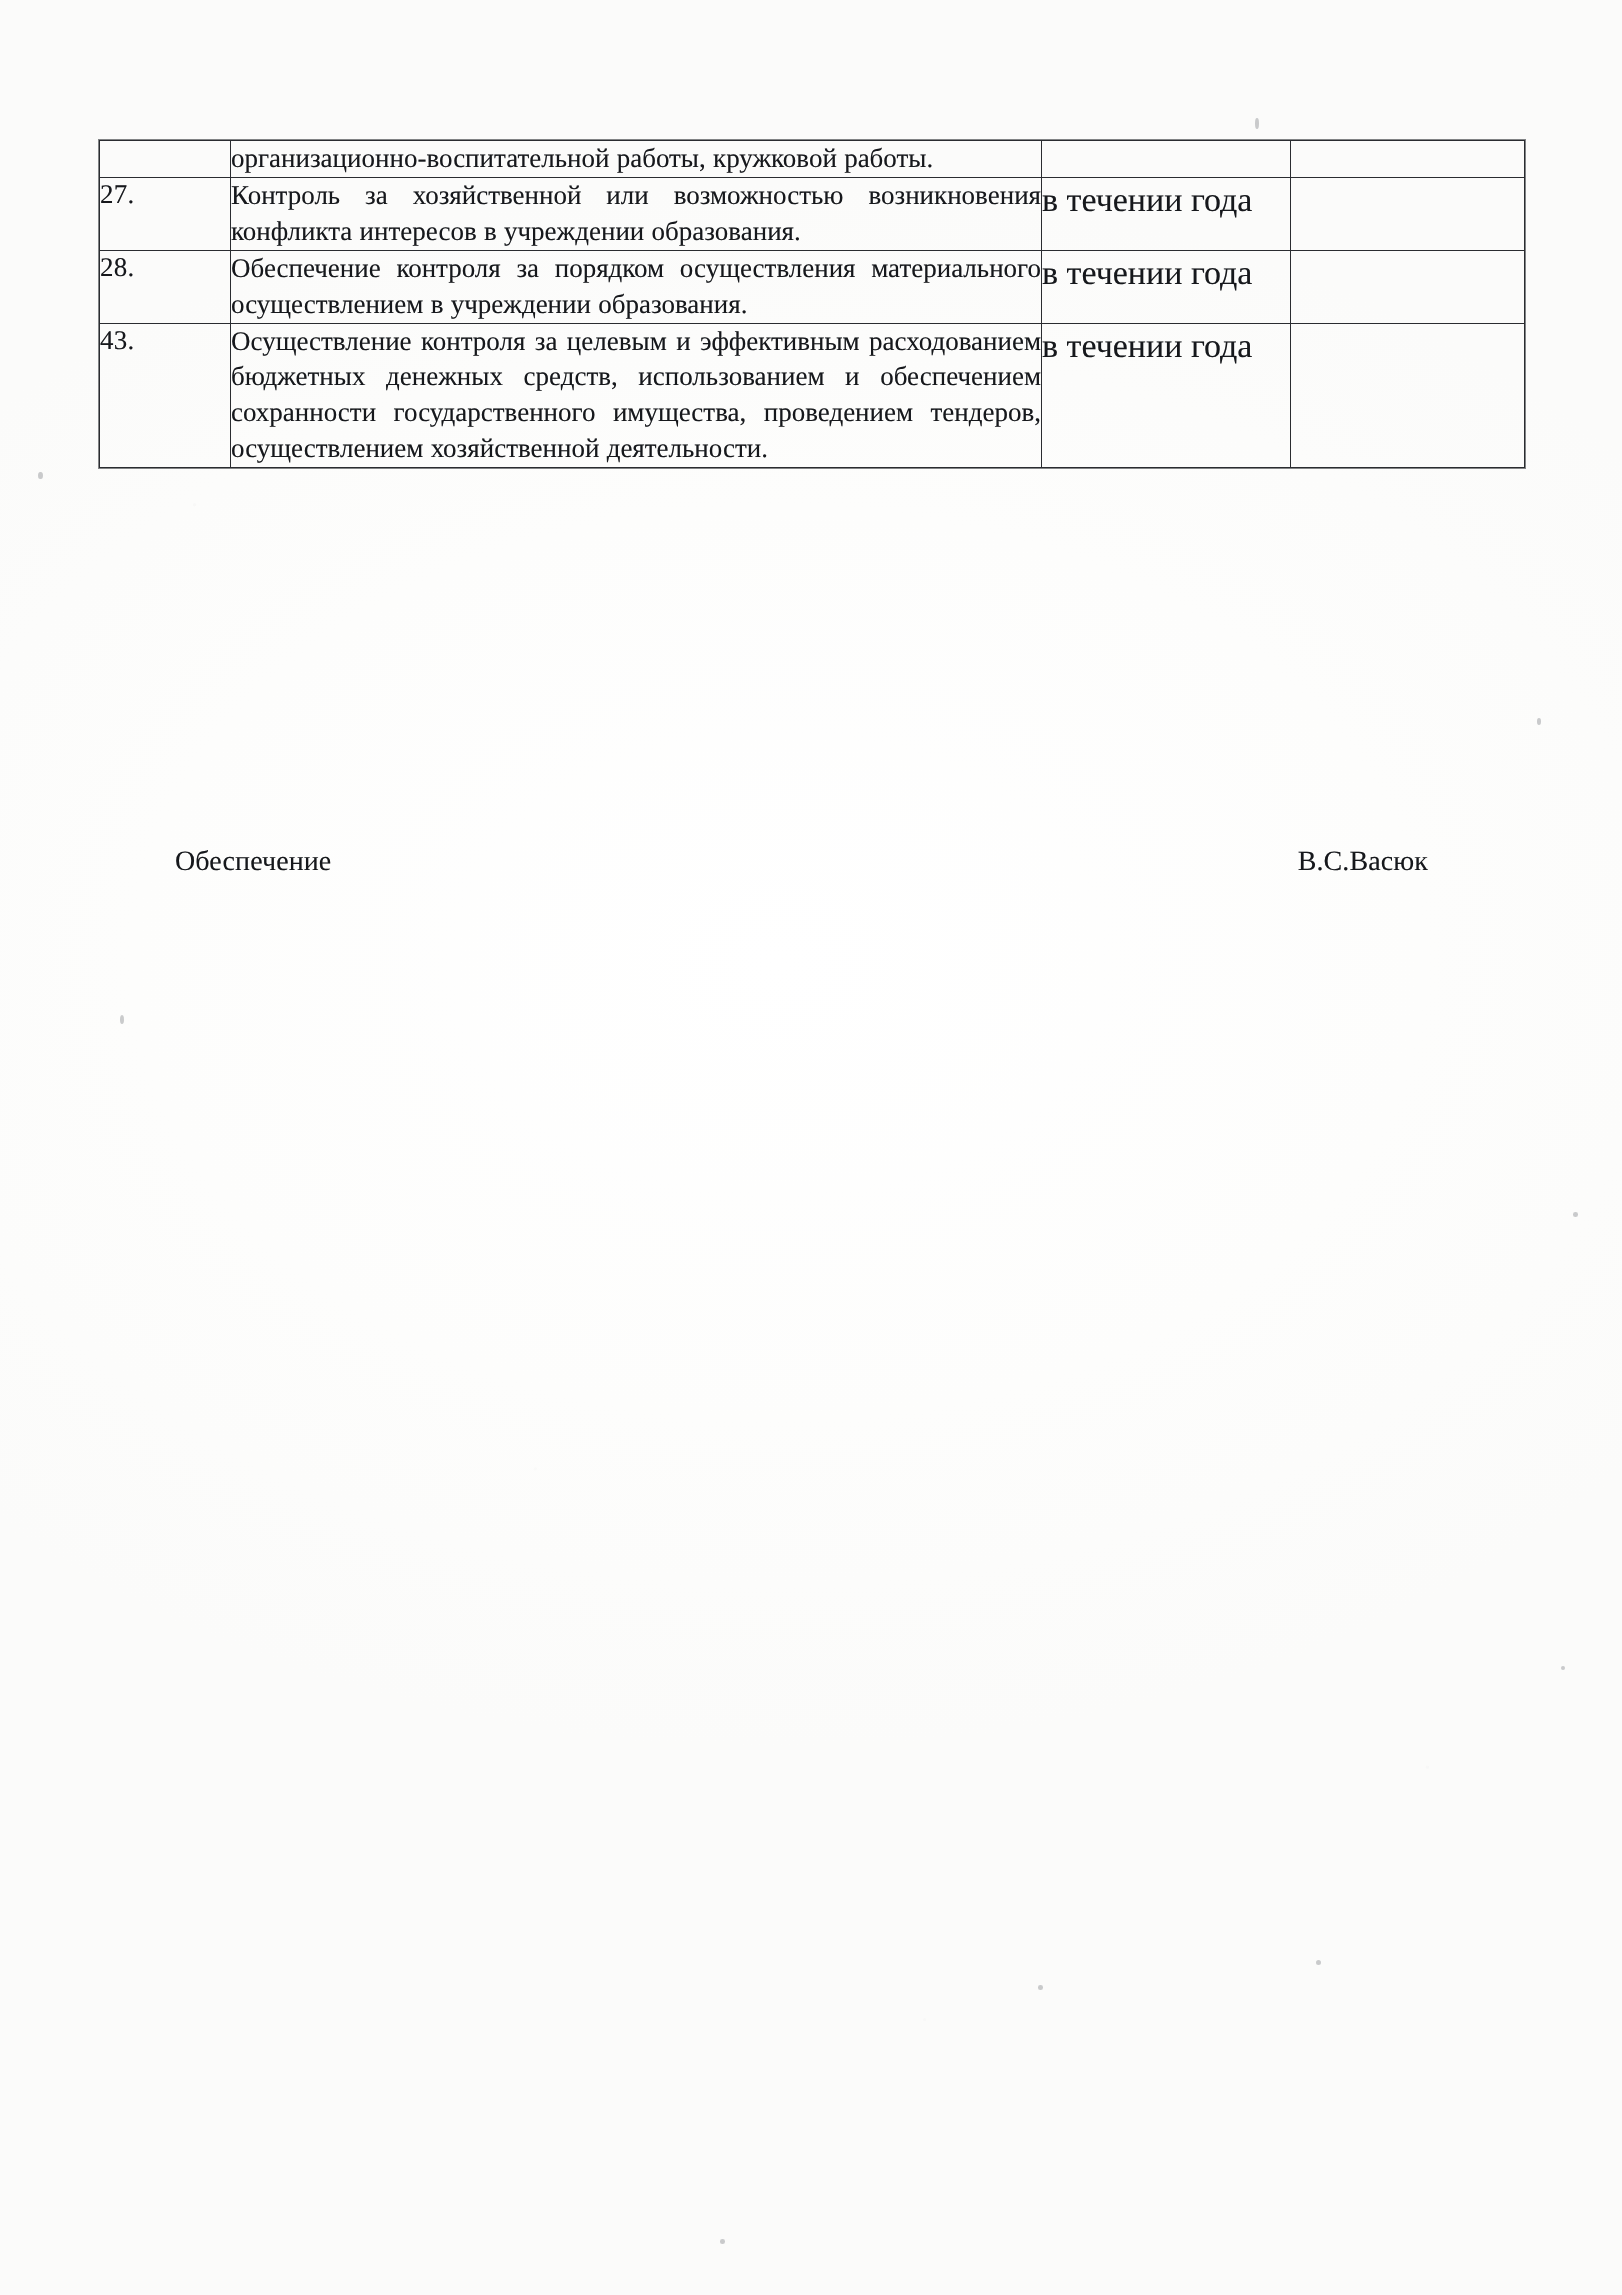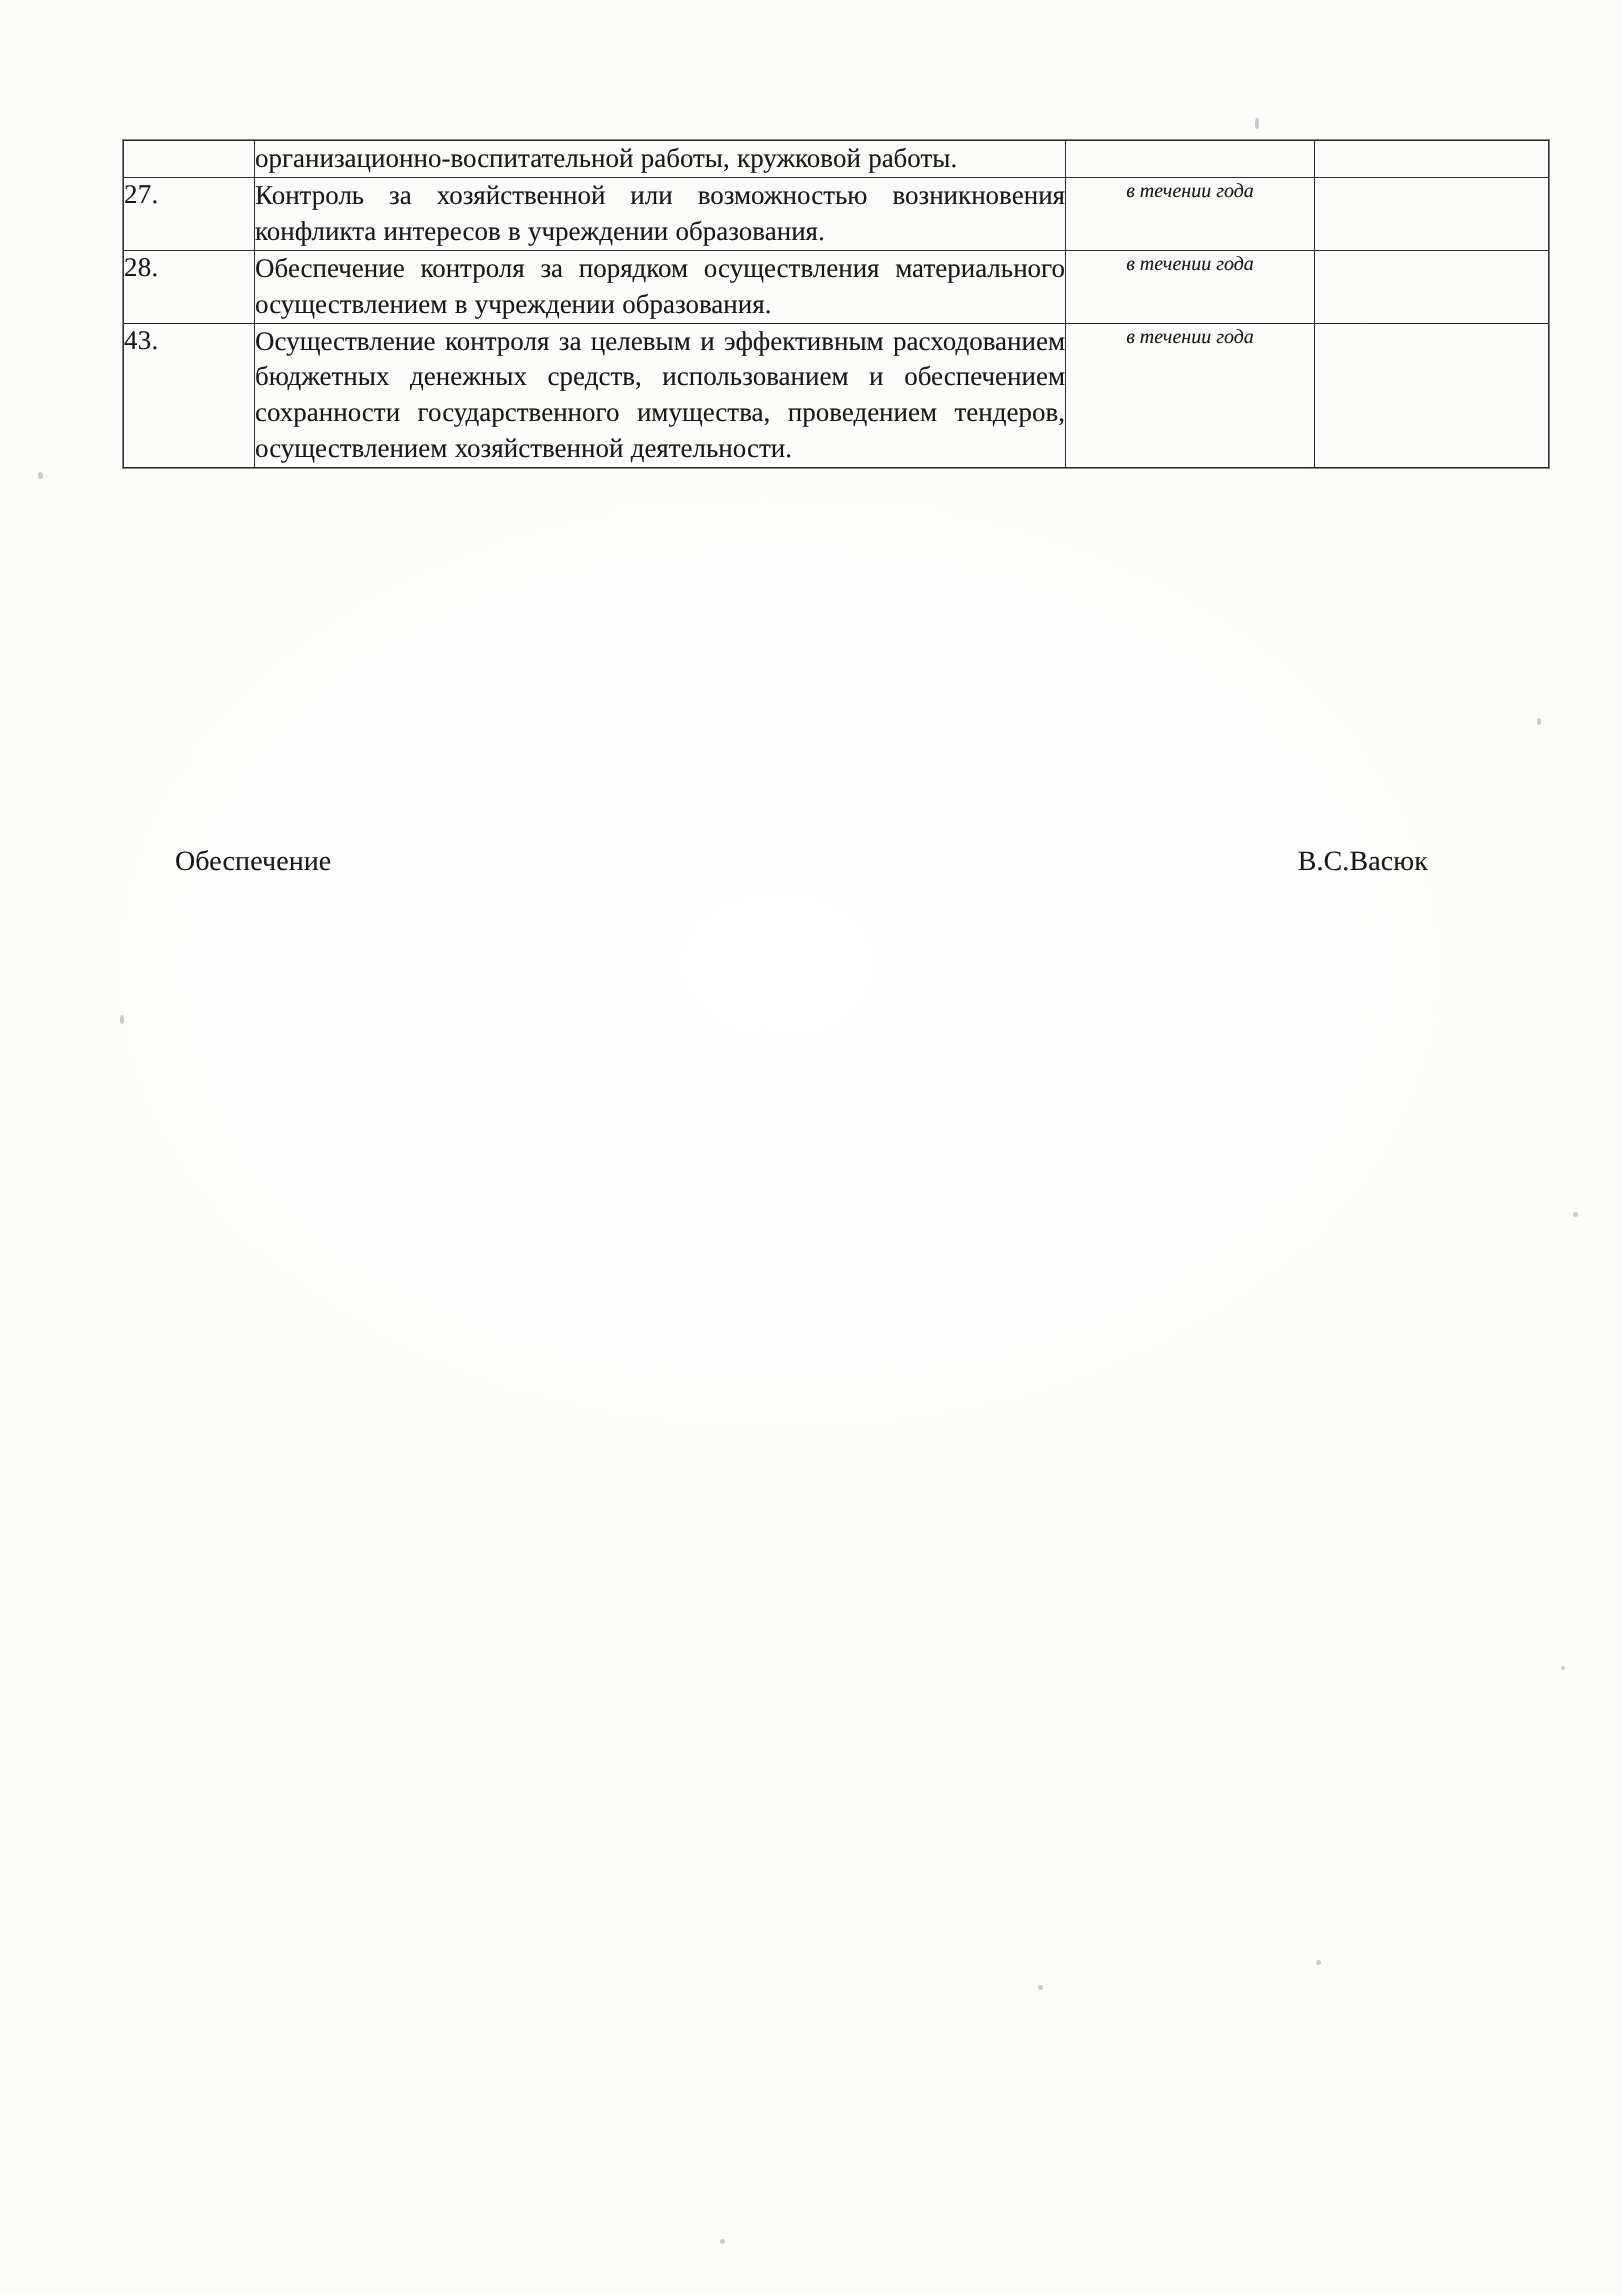--- a/index.html
+++ b/index.html
@@ -58,21 +58,20 @@
   }
   #doc-table td {
     border: 1.3px solid #2a2c30;
     padding: 0;
     vertical-align: top;
     background: transparent;
   }
   
   #doc-table {
     outline: 0.7px solid rgba(30,32,36,.55);
-    margin-left: 24px;
   }
 
   .col-num   { width: 131px; }
   .col-text  { width: 811px; }
   .col-term  { width: 249px; }
   .col-mark  { width: 234px; }
 
   .cell-num {
     vertical-align: middle;
     font-size: 27px;
@@ -84,27 +83,26 @@
     text-align: justify;
     text-align-last: left;
     font-size: 27px;
     line-height: 1.33;
     padding: 5.9px 8.5px 7.2px 9.2px;
     color: #16181c;
     hyphens: none;
     word-spacing: .02em;
   }
   .cell-term {
-    text-align: center;
+    text-align: left;
     vertical-align: top;
-    font-size: 20px;
+    font-size: 34px;
     line-height: 1.35;
     padding: 8.5px 6.5px 6.5px 6.5px;
     color: #16181c;
-    font-style: italic;
   }
   .cell-mark { }
 
   
   tr.row-cont .cell-text { padding-top: 4.6px; }
 
   
   #signature-block {
     position: absolute;
     left: 175px;

